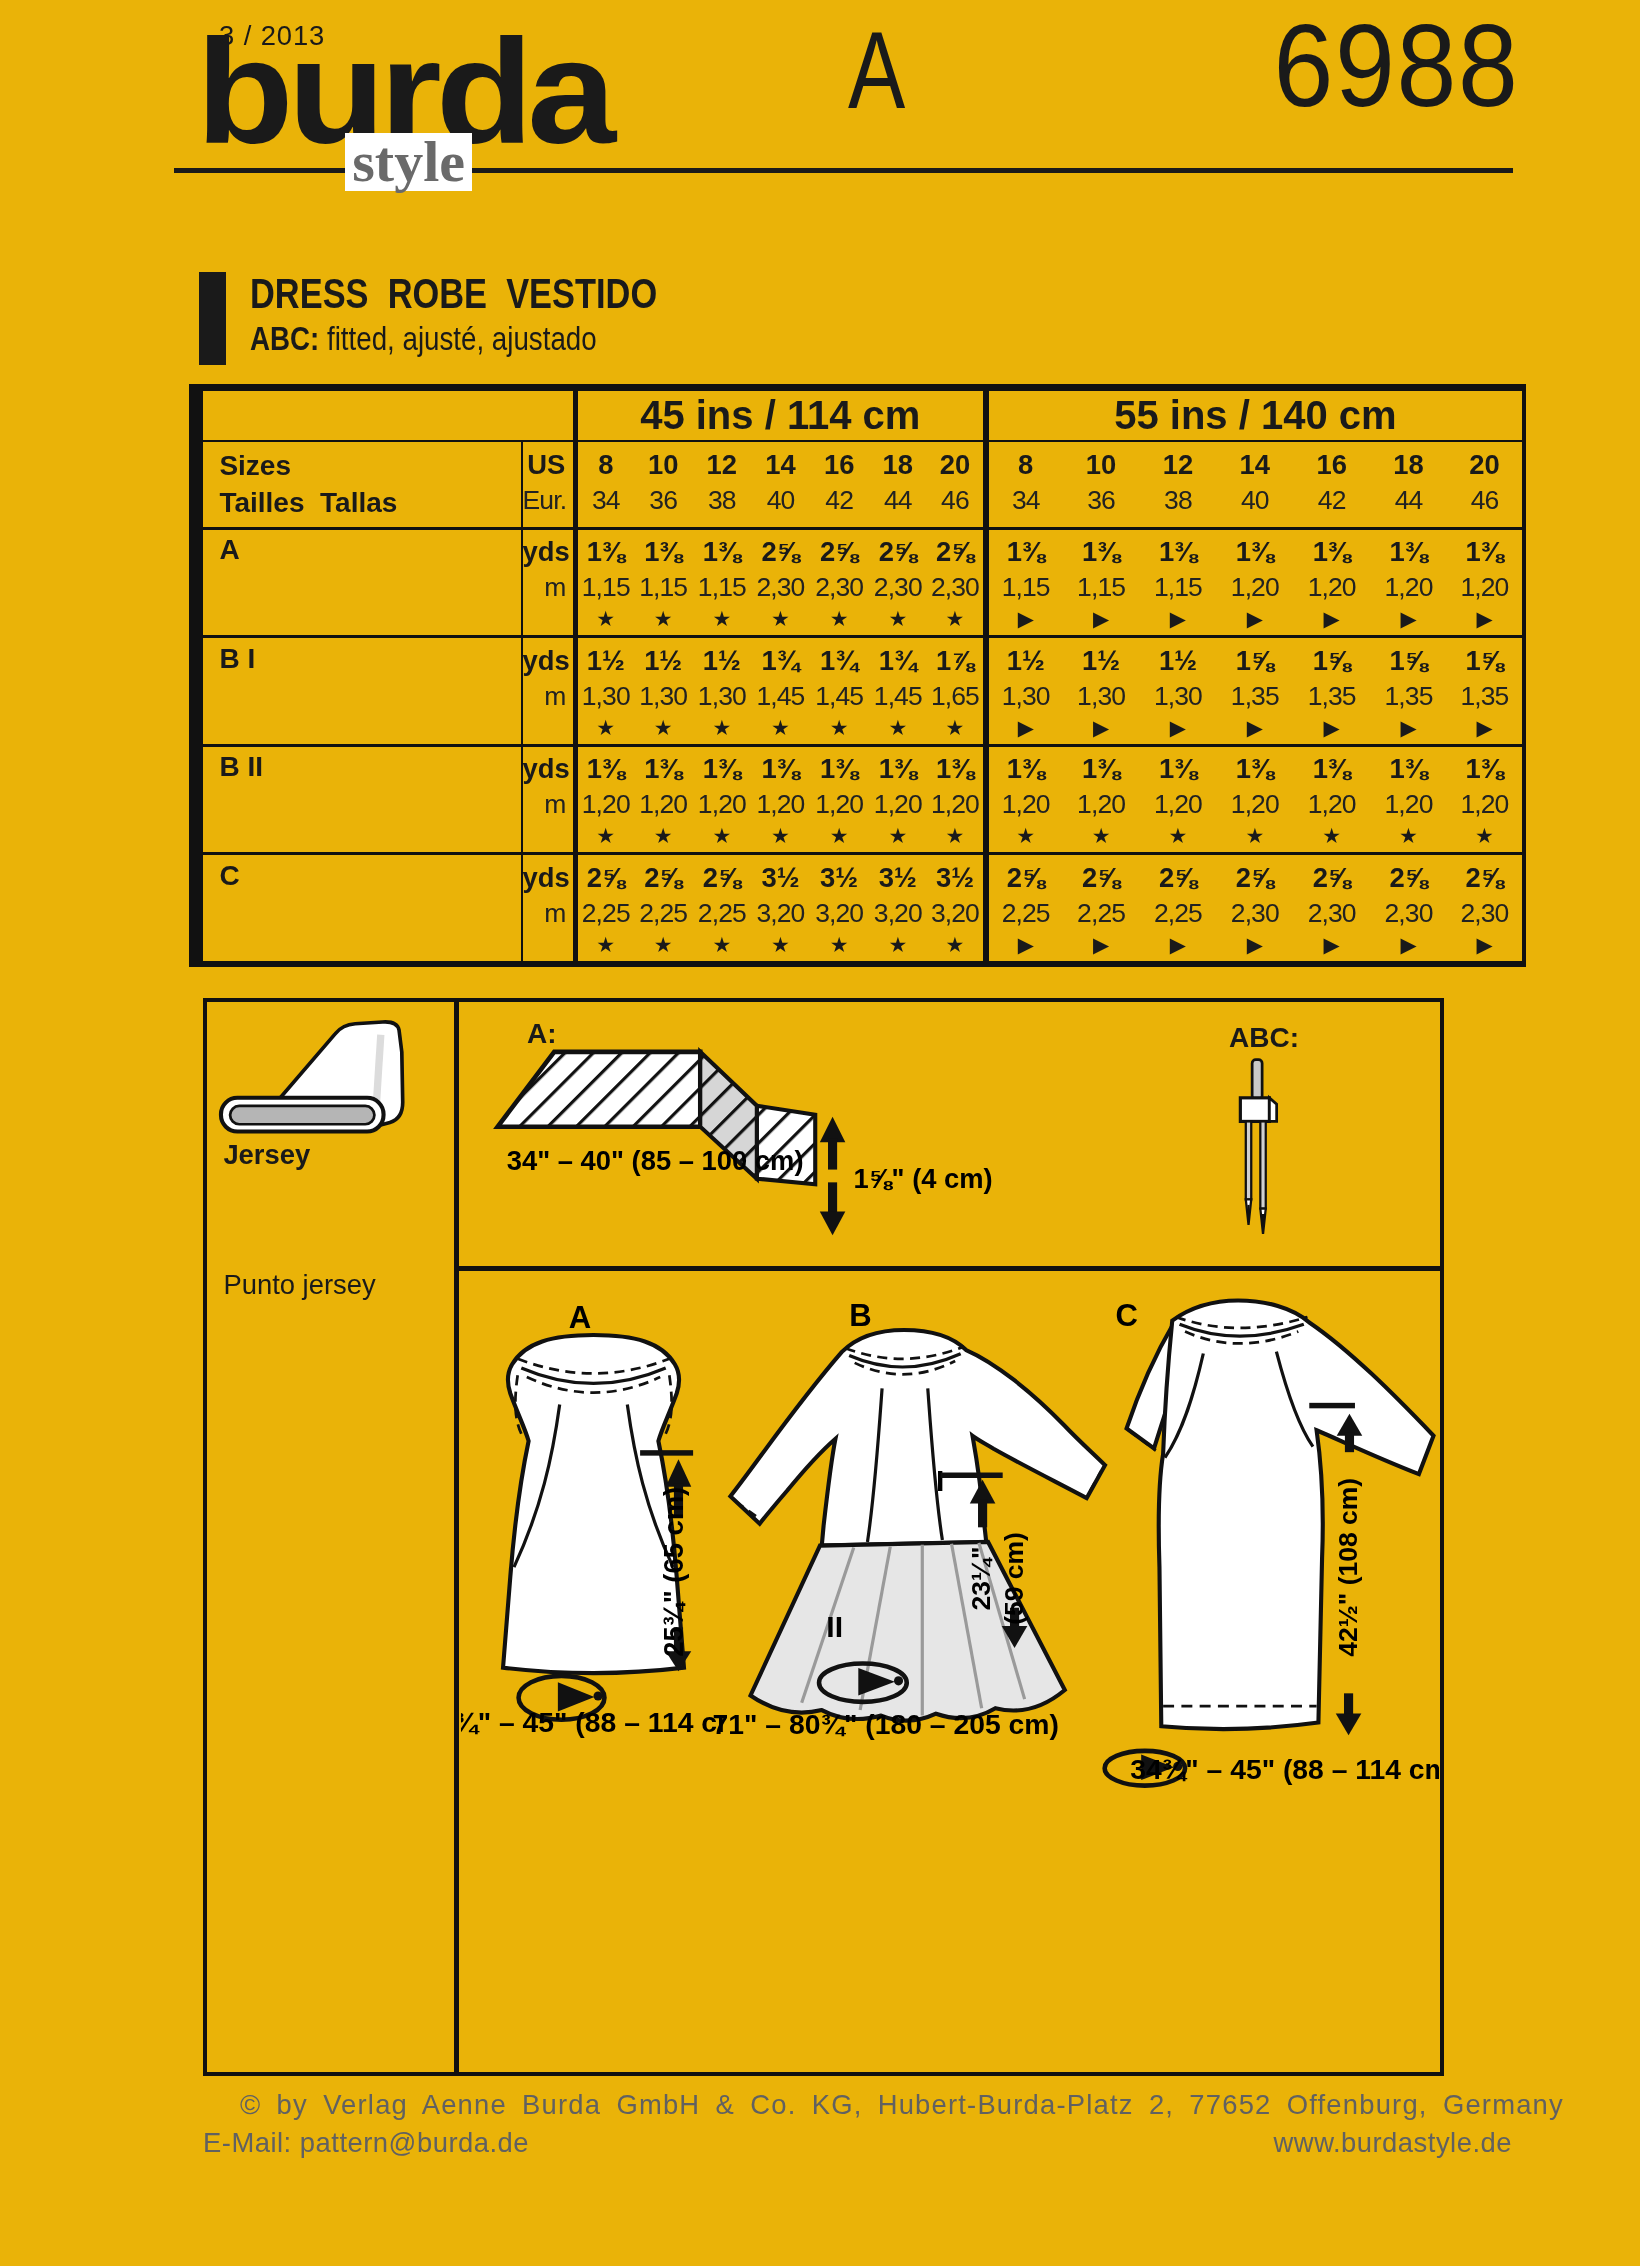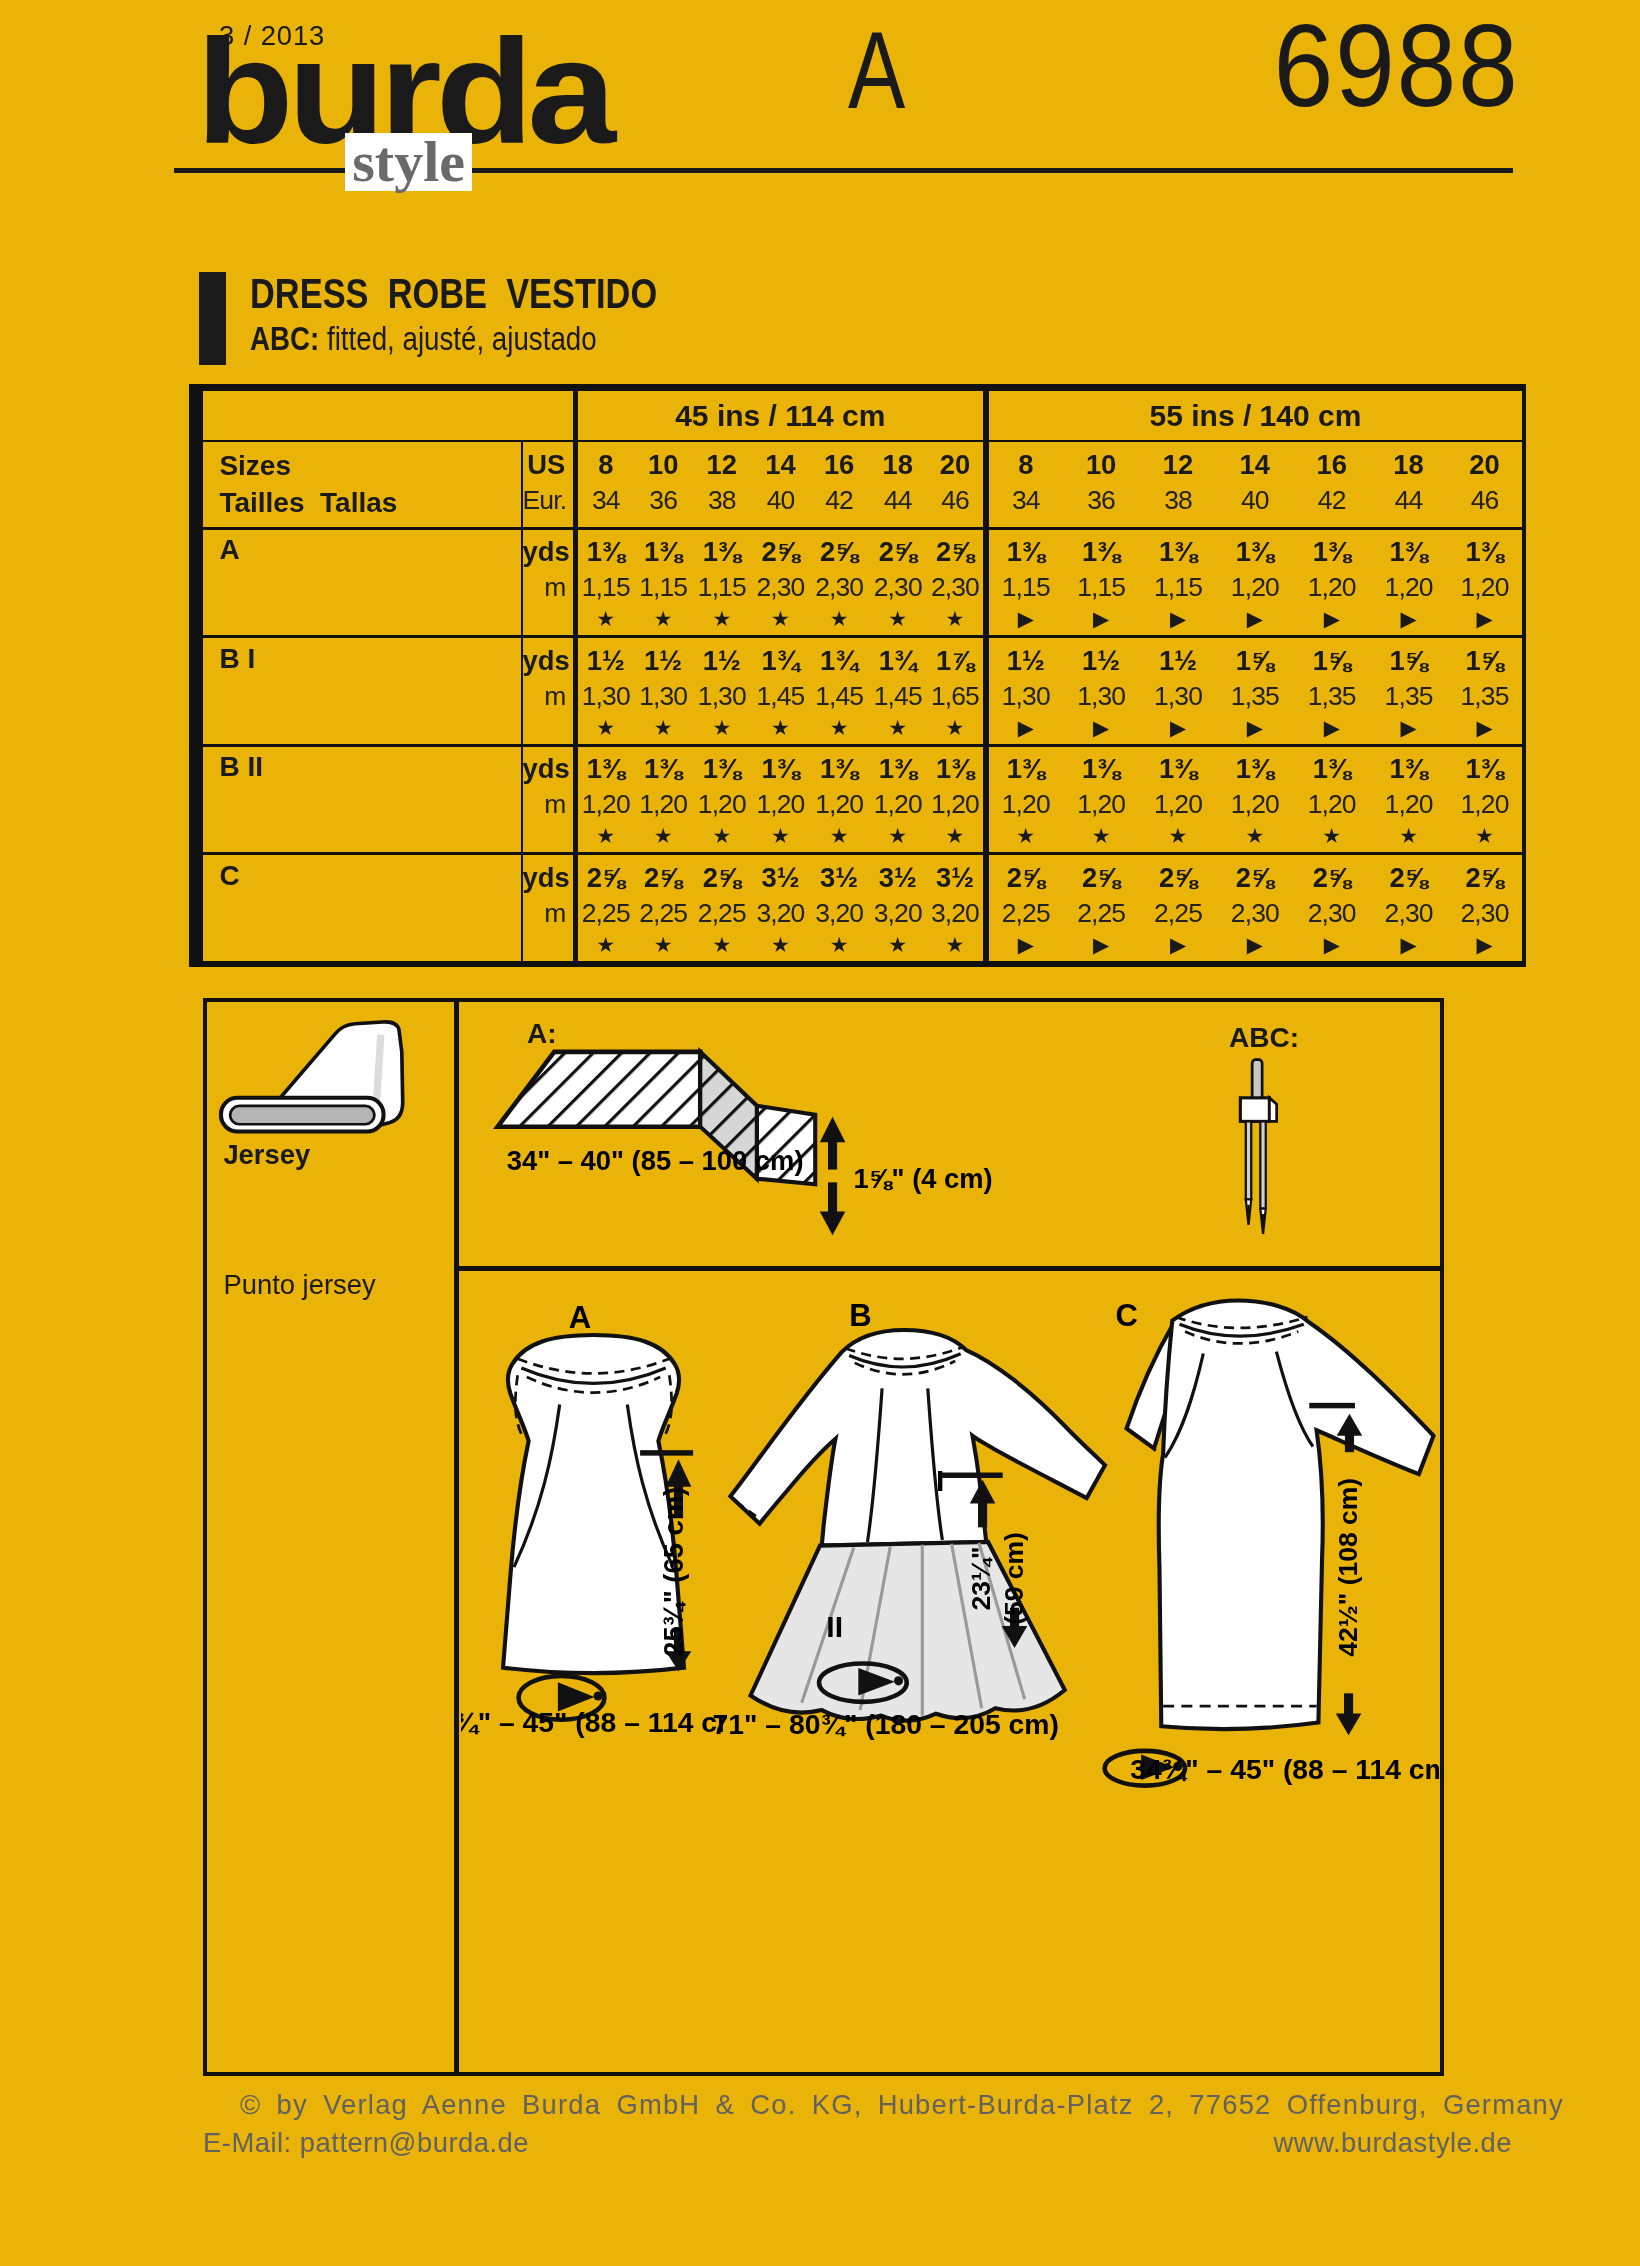--- a/index.html
+++ b/index.html
@@ -22,21 +22,21 @@
   #title-main{left:250px;top:269px;font-size:43px;font-weight:700;white-space:pre;
               transform:scaleX(0.8);transform-origin:left top;}
   #title-sub{left:250px;top:320px;font-size:33px;white-space:pre;
              transform:scaleX(0.84);transform-origin:left top;}
   #title-sub .b{font-weight:700;}
   
   .tablewrap{left:189px;top:384px;width:1323px;border-left:14.6px solid #111;}
   table{width:100%;border-collapse:collapse;table-layout:fixed;
         border-top:7.3px solid #111;border-bottom:6.4px solid #111;border-right:4.6px solid #111;}
   th,td{padding:0;margin:0;vertical-align:top;text-align:center;}
-  .r-groups th{height:49px;font-size:30px;font-weight:700;vertical-align:middle;
+  .r-groups th{height:49px;font-size:40px;font-weight:700;vertical-align:middle;
                border-bottom:2.7px solid #111;text-align:center;}
   .gs1{border-left:5.5px solid #111;}
   .gs2{border-left:6.4px solid #111;}
   .ucol{border-left:2.7px solid #111;}
   .r-sizes th{height:80px;border-bottom:3.7px solid #111;padding-top:4.6px;}
   .sizes-lbl{text-align:left !important;padding-left:16.4px !important;
              font-size:28px;font-weight:700;line-height:37px;}
   .unit{text-align:right !important;padding-right:7.3px !important;}
   .b1{font-size:27.4px;font-weight:700;line-height:36px;}
   .lt{font-size:26.5px;font-weight:400;line-height:35px;letter-spacing:-0.9px;color:#222;}

